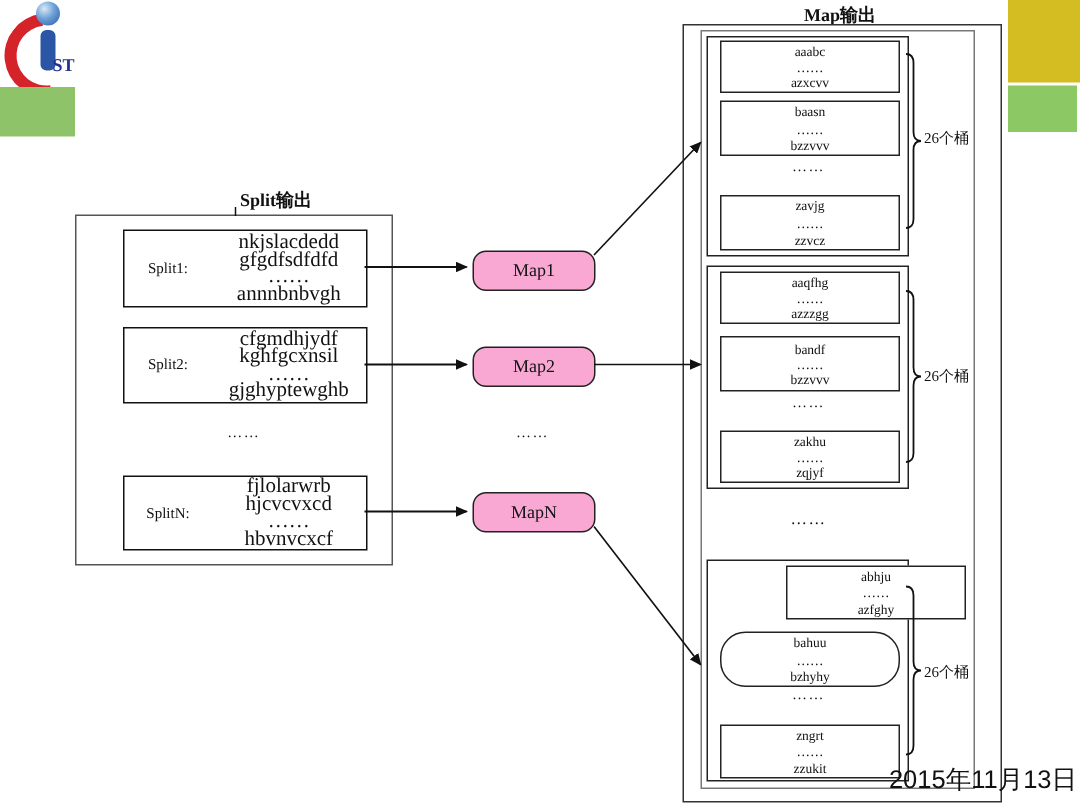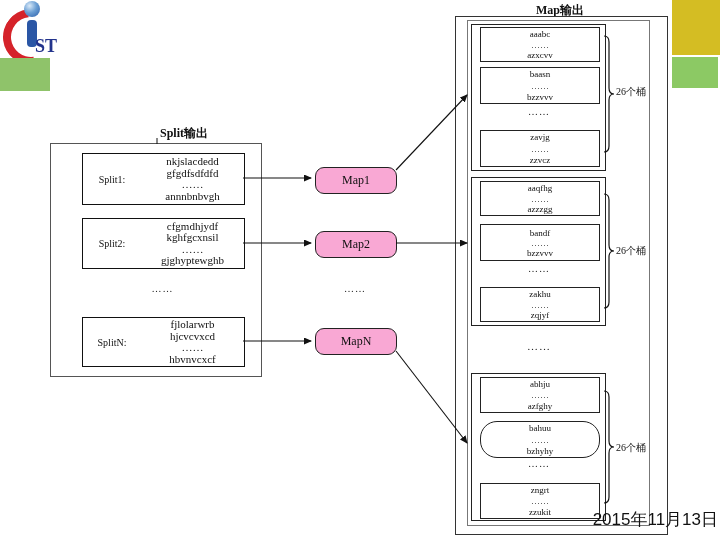--- a/index.html
+++ b/index.html
@@ -8,29 +8,29 @@
   
   .bar{position:absolute;}
   
   .logo{position:absolute;left:2px;top:0;width:56px;height:58px;}
   .logo-swoosh{position:absolute;left:1px;top:9px;width:40px;height:40px;border:8px solid #d5232a;
                border-radius:50%;border-top-color:transparent;border-right-color:transparent;
                transform:rotate(38deg);}
   .logo-ball{position:absolute;left:22px;top:1px;width:16px;height:16px;border-radius:50%;
              background:radial-gradient(circle at 35% 30%, #d9e9f8, #6b9fd4 45%, #2a5ca8);}
   .logo-stem{position:absolute;left:25px;top:20px;width:10px;height:27px;border-radius:4px;background:#2a56a5;}
-  .logo-st{position:absolute;left:33px;top:36px;font-weight:bold;font-size:18px;color:#22338c;}
+  .logo-st{position:absolute;left:33px;top:36px;font-weight:bold;font-size:12px;color:#22338c;}
   
   .title{position:absolute;font-weight:bold;font-size:12px;text-align:center;}
   
   .rect{position:absolute;background:transparent;}
   .split-outer{left:50px;top:143px;width:210px;height:232px;border:1px solid #555;}
   .split-box{left:82px;width:161px;border:1px solid #111;display:flex;align-items:center;background:#fff;}
   .split-label{width:58px;text-align:center;font-size:10px;flex:0 0 58px;}
-  .split-lines{flex:1;text-align:center;font-size:11px;line-height:11.5px;}
+  .split-lines{flex:1;text-align:center;font-size:14px;line-height:11.5px;}
   .map-box{position:absolute;left:315px;width:80px;height:25px;border:1.4px solid #222;border-radius:9px;
            display:flex;align-items:center;justify-content:center;font-size:12px;background:#f9a8d4;}
   .right-outer{left:455px;top:16px;width:211px;height:517px;border:1px solid #333;}
   .right-inner{left:467px;top:20px;width:181px;height:504px;border:1px solid #777;}
   .group{left:471px;width:133px;border:1px solid #222;}
   .bucket{position:absolute;left:480px;width:118px;border:1px solid #222;background:#fff;
           display:flex;flex-direction:column;justify-content:space-evenly;text-align:center;
           font-size:9px;line-height:10px;}
   .dots{position:absolute;text-align:center;font-size:10px;letter-spacing:1px;}
   .bucket-count{position:absolute;left:616px;width:46px;font-size:10px;}
@@ -131,21 +131,21 @@
 <div class="dots" style="left:480px;top:263px;width:118px;">……</div>
 <div class="bucket" style="top:287px;height:33px;">
   <div>zakhu</div>
     <div>……</div>
     <div>zqjyf</div>
 </div>
 <div class="bucket-count" style="top:244px;">26个桶</div>
 
 <div class="dots" style="left:480px;top:340px;width:118px;font-size:11px;">……</div>
 
-<div class="bucket" style="top:377px;height:34px;">
+<div class="bucket" style="top:377px;height:34px;margin-left:44px;">
   <div>abhju</div>
     <div>……</div>
     <div>azfghy</div>
 </div>
 <div class="bucket" style="top:421px;height:35px;border-radius:17px;">
   <div>bahuu</div>
     <div>……</div>
     <div>bzhyhy</div>
 </div>
 <div class="dots" style="left:480px;top:458px;width:118px;">……</div>

